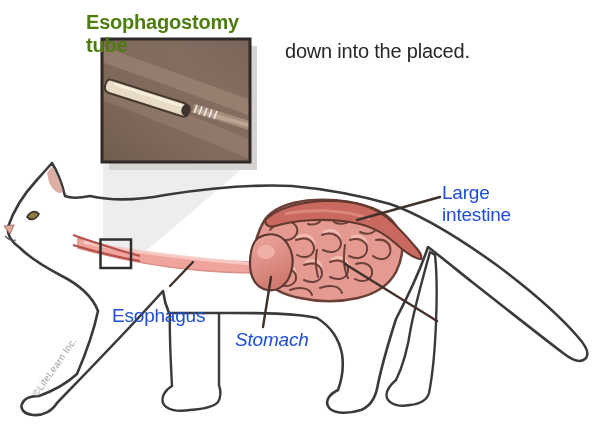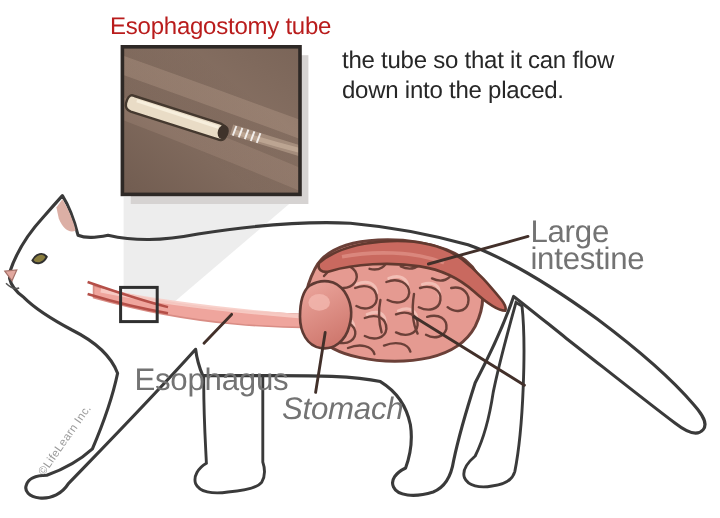--- a/index.html
+++ b/index.html
@@ -1,28 +1,28 @@
 <!DOCTYPE html>
 <html><head>
 <meta charset="utf-8">
 <style>
   html,body { margin:0; padding:0; background:#fff; }
   .stage {
     position:relative; width:600px; height:432px; background:#ffffff;
     overflow:hidden; font-family:"Liberation Sans", sans-serif; color:#2b2b2b;
   }
   .inset-title {
-    position:absolute; left:86px; top:11px; width:190px; text-align:right;
-    font-size:20px; letter-spacing:-0.2px; color:#b91c1c;
+    position:absolute; left:86px; top:11px; width:190px; text-align:left;
+    font-size:20px; letter-spacing:-0.2px; color:#4d7c0f;font-weight:bold;
   }
   .desc {
     position:absolute; left:285px; top:39px; width:305px;
     font-size:20px; line-height:25px; color:#272727; letter-spacing:-0.2px;
   }
-  .lbl { position:absolute; font-size:26px; letter-spacing:-0.2px; color:#737373; line-height:22px; }
+  .lbl { position:absolute; font-size:19px; letter-spacing:-0.2px; color:#1d4ed8; line-height:22px; }
   .lbl-esophagus { left:112px; top:305px; }
   .lbl-stomach   { left:235px; top:329px;font-style:italic; }
   .lbl-large     { left:442px; top:182px; width:88px; }
   .lbl-small     { left:439px; top:312px; width:88px; }
   .credit {
     position:absolute; left:30px; top:392px; font-size:9.5px; color:#9b9b9b;
     transform:rotate(-55deg); transform-origin:0 0; white-space:nowrap; letter-spacing:0.3px;
   }
   svg { position:absolute; left:0; top:0; }
 </style>
@@ -163,21 +163,20 @@
       <path d="M 440,197 L 357,220"></path>
       <path d="M 170,286 L 193,262"></path>
       <path d="M 263,327 L 271,277"></path>
       <path d="M 437,321 L 345,264"></path>
     </g>
   </svg>
 
   <div class="inset-title">Esophagostomy tube</div>
 
   <div class="desc">
-    <div>the tube so that it can flow</div>
     <div>down into the placed.</div>
   </div>
 
   <div class="lbl lbl-esophagus">Esophagus</div>
   <div class="lbl lbl-stomach">Stomach</div>
   <div class="lbl lbl-large">Large intestine</div>
 
   <div class="credit">©LifeLearn Inc.</div>
 </div>
 

